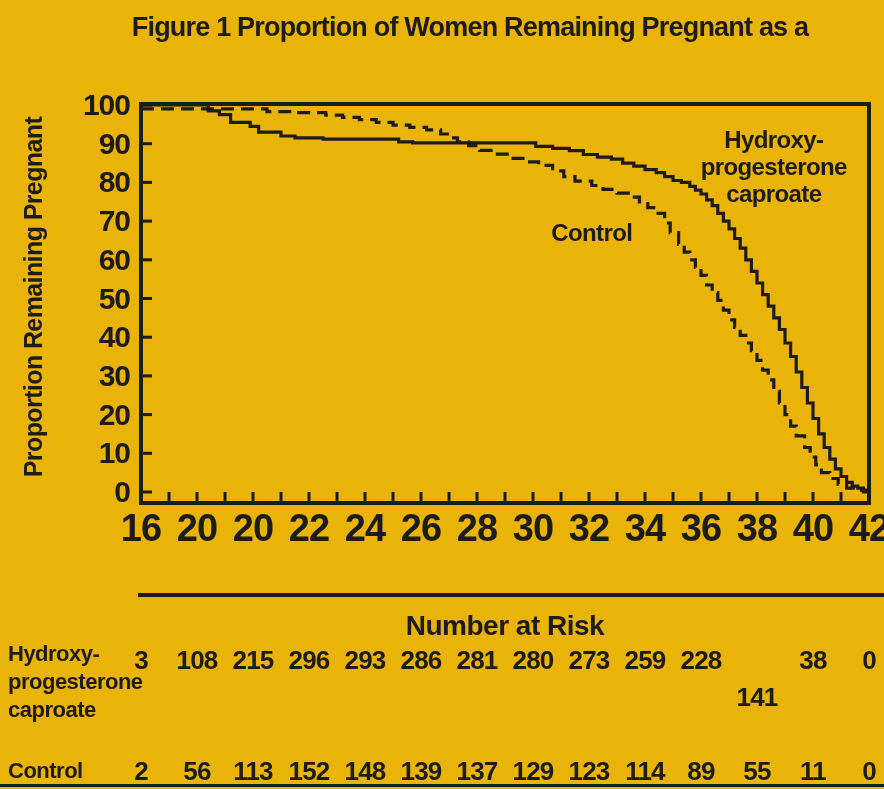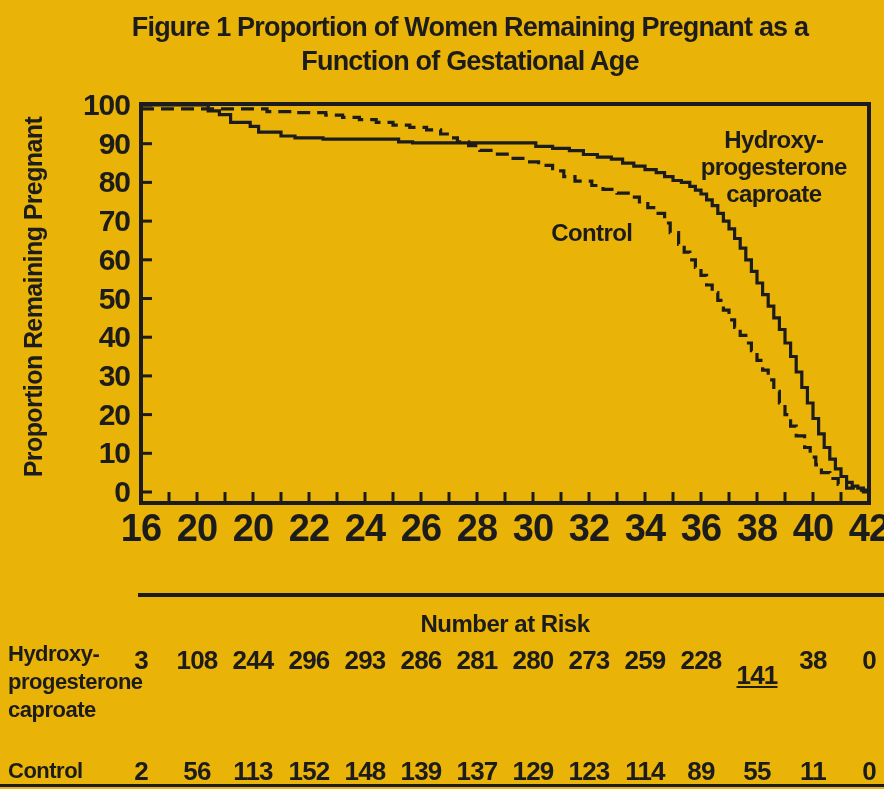--- a/index.html
+++ b/index.html
@@ -32,38 +32,37 @@
   #x-axis-title{left:141px;width:728px;top:558px;}
   .series-label{
     text-align:center;font-size:24px;font-weight:bold;letter-spacing:-0.6px;
     line-height:27px;
   }
   .rule{background:#1c1c1c;}
   #risk-rule-top{left:138px;right:0;top:593px;height:4px;}
   #risk-rule-bottom{left:0;right:0;top:784px;height:3px;}
   #risk-header{
     left:141px;width:728px;top:610px;text-align:center;
-    font-size:24px;font-weight:bold;letter-spacing:-0.5px;
+    font-size:28px;font-weight:bold;letter-spacing:-0.5px;
   }
   .risk-row-label{
     left:8px;width:140px;font-size:22px;font-weight:bold;
     letter-spacing:-0.5px;line-height:28px;white-space:normal;
   }
   .risk-value{
     width:80px;text-align:center;font-size:26px;font-weight:bold;
     letter-spacing:-0.8px;line-height:28px;
   }
 </style>
 </head>
 <body>
 
 <div id="figure-root">
 
   <div class="abs title-line" style="top:12px">Figure 1 Proportion of Women Remaining Pregnant as a</div>
-  <div class="abs title-line" style="top:46px">Function of Gestational Age</div>
 
   <svg id="chart-svg" width="884" height="789" viewBox="0 0 884 789">
       <rect x="141" y="104" width="728" height="399" fill="none" stroke="#1c1c1c" stroke-width="4"></rect>
       <line x1="141" y1="501" x2="141" y2="492" stroke="#1c1c1c" stroke-width="3"></line>
       <line x1="169" y1="501" x2="169" y2="492" stroke="#1c1c1c" stroke-width="3"></line>
       <line x1="197" y1="501" x2="197" y2="492" stroke="#1c1c1c" stroke-width="3"></line>
       <line x1="225" y1="501" x2="225" y2="492" stroke="#1c1c1c" stroke-width="3"></line>
       <line x1="253" y1="501" x2="253" y2="492" stroke="#1c1c1c" stroke-width="3"></line>
       <line x1="281" y1="501" x2="281" y2="492" stroke="#1c1c1c" stroke-width="3"></line>
       <line x1="309" y1="501" x2="309" y2="492" stroke="#1c1c1c" stroke-width="3"></line>
@@ -151,30 +150,30 @@
   <div class="abs" id="risk-header">Number at Risk</div>
 
   <div id="risk-rows">
       <div class="abs risk-row-label" style="top: 640px;">
         <div>Hydroxy-</div>
         <div>progesterone</div>
         <div>caproate</div>
       </div>
       <div class="abs risk-value" style="left: 101px; top: 646px;">3</div>
       <div class="abs risk-value" style="left: 157px; top: 646px;">108</div>
-      <div class="abs risk-value" style="left: 213px; top: 646px;">244</div>
+      <div class="abs risk-value" style="left: 213px; top: 646px;">215</div>
       <div class="abs risk-value" style="left: 269px; top: 646px;">296</div>
       <div class="abs risk-value" style="left: 325px; top: 646px;">293</div>
       <div class="abs risk-value" style="left: 381px; top: 646px;">286</div>
       <div class="abs risk-value" style="left: 437px; top: 646px;">281</div>
       <div class="abs risk-value" style="left: 493px; top: 646px;">280</div>
       <div class="abs risk-value" style="left: 549px; top: 646px;">273</div>
       <div class="abs risk-value" style="left: 605px; top: 646px;">259</div>
       <div class="abs risk-value" style="left: 661px; top: 646px;">228</div>
-      <div class="abs risk-value" style="left: 717px; top: 661px; text-decoration: underline;">141</div>
+      <div class="abs risk-value" style="left: 717px; top: 683px;">141</div>
       <div class="abs risk-value" style="left: 773px; top: 646px;">38</div>
       <div class="abs risk-value" style="left: 829px; top: 646px;">0</div>
       <div class="abs risk-row-label" style="top: 757px;">
         <div>Control</div>
       </div>
       <div class="abs risk-value" style="left: 101px; top: 757px;">2</div>
       <div class="abs risk-value" style="left: 157px; top: 757px;">56</div>
       <div class="abs risk-value" style="left: 213px; top: 757px;">113</div>
       <div class="abs risk-value" style="left: 269px; top: 757px;">152</div>
       <div class="abs risk-value" style="left: 325px; top: 757px;">148</div>

